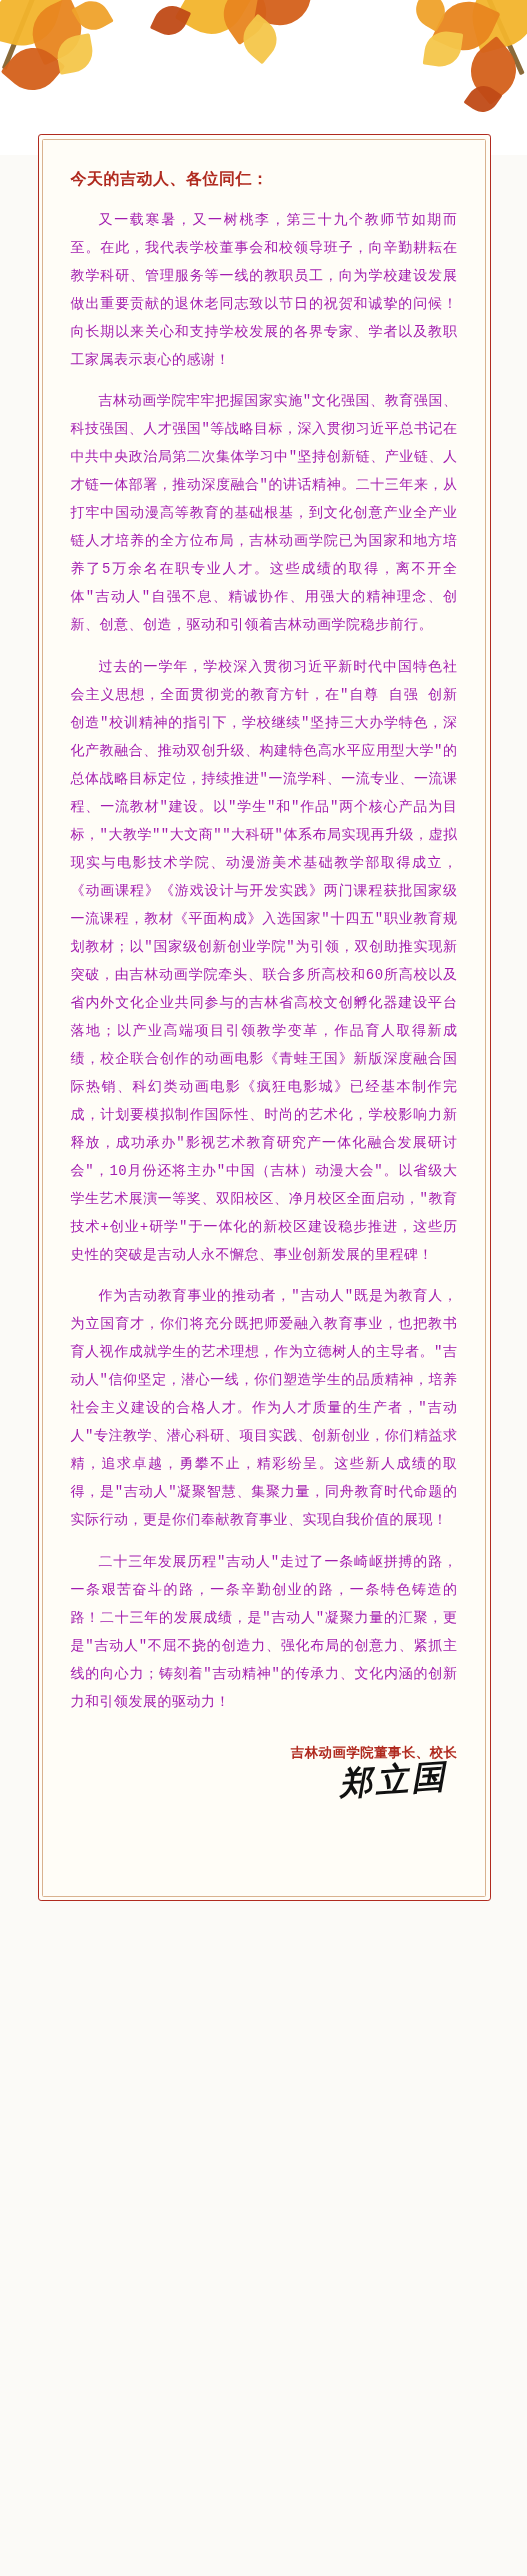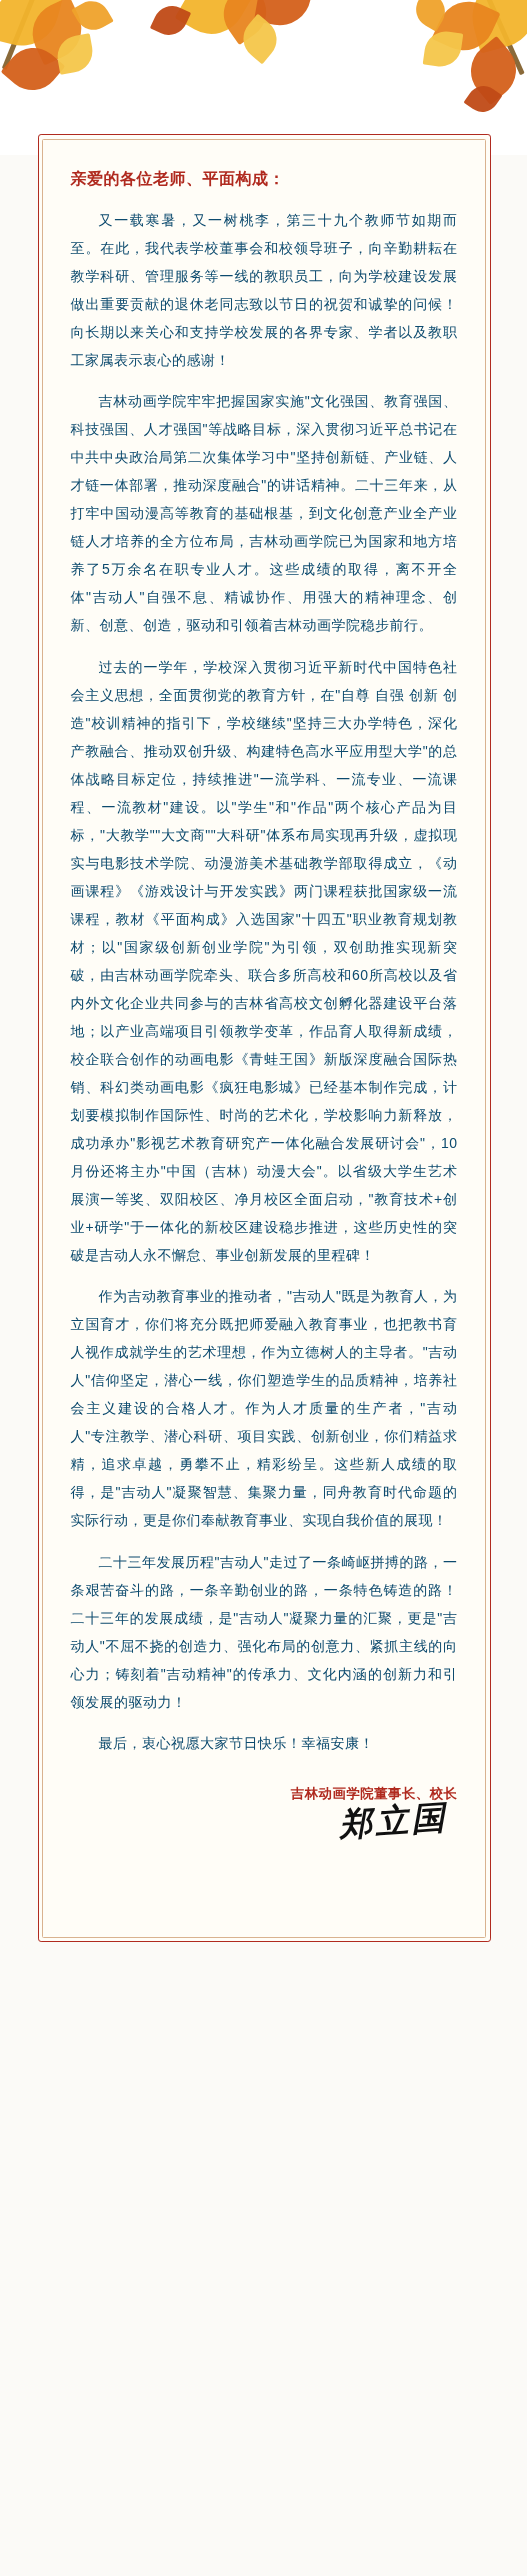--- a/index.html
+++ b/index.html
@@ -59,27 +59,28 @@
   }
   .salutation {
     color: #b02a1f;
     font-size: 16px;
     font-weight: bold;
     line-height: 1.7;
     letter-spacing: 0.5px;
     margin-bottom: 13.4px;
   }
   .para {
-    color: #0c4a6e;
+    color: #a21caf;
     font-size: 14px;
     line-height: 2.0;
     text-align: justify;
     text-indent: 2em;
     letter-spacing: 0.5px;
     margin: 0 0 13.4px 0;
+    font-family: Liberation Mono, monospace;
   }
   .signature-block {
     margin-top: 28px;
     text-align: right;
   }
   .sign-name {
     color: #b02a1f;
     font-size: 13.4px;
     font-weight: bold;
     letter-spacing: 0.5px;
@@ -131,28 +132,27 @@
     <div class="leaf" style="right:-10.3px; top:-20.6px; width:67px; height:67px; background:#f2b42c; transform:rotate(-15deg);"></div>
     <div class="leaf" style="right:36px; top:0px; width:52px; height:52px; background:#e8851f; transform:rotate(25deg);"></div>
     <div class="leaf" style="right:10.3px; top:46px; width:49px; height:49px; background:#d4601a; transform:rotate(-40deg);"></div>
     <div class="leaf" style="right:67px; top:31px; width:36px; height:36px; background:#f4c64a; transform:rotate(8deg);"></div>
     <div class="leaf" style="right:82px; top:-5.2px; width:31px; height:31px; background:#efa22b; transform:rotate(-60deg);"></div>
     <div class="leaf" style="right:31px; top:85px; width:28px; height:28px; background:#c04a16; transform:rotate(35deg);"></div>
   </div>
 
   <div class="card">
 
-    <div class="salutation">亲爱的各位老师、平面构成：</div>
+    <div class="salutation">今天的吉动人、各位同仁：</div>
 
     <p class="para">又一载寒暑，又一树桃李，第三十九个教师节如期而至。在此，我代表学校董事会和校领导班子，向辛勤耕耘在教学科研、管理服务等一线的教职员工，向为学校建设发展做出重要贡献的退休老同志致以节日的祝贺和诚挚的问候！向长期以来关心和支持学校发展的各界专家、学者以及教职工家属表示衷心的感谢！</p>
     <p class="para">吉林动画学院牢牢把握国家实施"文化强国、教育强国、科技强国、人才强国"等战略目标，深入贯彻习近平总书记在中共中央政治局第二次集体学习中"坚持创新链、产业链、人才链一体部署，推动深度融合"的讲话精神。二十三年来，从打牢中国动漫高等教育的基础根基，到文化创意产业全产业链人才培养的全方位布局，吉林动画学院已为国家和地方培养了5万余名在职专业人才。这些成绩的取得，离不开全体"吉动人"自强不息、精诚协作、用强大的精神理念、创新、创意、创造，驱动和引领着吉林动画学院稳步前行。</p>
     <p class="para">过去的一学年，学校深入贯彻习近平新时代中国特色社会主义思想，全面贯彻党的教育方针，在"自尊 自强 创新 创造"校训精神的指引下，学校继续"坚持三大办学特色，深化产教融合、推动双创升级、构建特色高水平应用型大学"的总体战略目标定位，持续推进"一流学科、一流专业、一流课程、一流教材"建设。以"学生"和"作品"两个核心产品为目标，"大教学""大文商""大科研"体系布局实现再升级，虚拟现实与电影技术学院、动漫游美术基础教学部取得成立，《动画课程》《游戏设计与开发实践》两门课程获批国家级一流课程，教材《平面构成》入选国家"十四五"职业教育规划教材；以"国家级创新创业学院"为引领，双创助推实现新突破，由吉林动画学院牵头、联合多所高校和60所高校以及省内外文化企业共同参与的吉林省高校文创孵化器建设平台落地；以产业高端项目引领教学变革，作品育人取得新成绩，校企联合创作的动画电影《青蛙王国》新版深度融合国际热销、科幻类动画电影《疯狂电影城》已经基本制作完成，计划要模拟制作国际性、时尚的艺术化，学校影响力新释放，成功承办"影视艺术教育研究产一体化融合发展研讨会"，10月份还将主办"中国（吉林）动漫大会"。以省级大学生艺术展演一等奖、双阳校区、净月校区全面启动，"教育技术+创业+研学"于一体化的新校区建设稳步推进，这些历史性的突破是吉动人永不懈怠、事业创新发展的里程碑！</p>
     <p class="para">作为吉动教育事业的推动者，"吉动人"既是为教育人，为立国育才，你们将充分既把师爱融入教育事业，也把教书育人视作成就学生的艺术理想，作为立德树人的主导者。"吉动人"信仰坚定，潜心一线，你们塑造学生的品质精神，培养社会主义建设的合格人才。作为人才质量的生产者，"吉动人"专注教学、潜心科研、项目实践、创新创业，你们精益求精，追求卓越，勇攀不止，精彩纷呈。这些新人成绩的取得，是"吉动人"凝聚智慧、集聚力量，同舟教育时代命题的实际行动，更是你们奉献教育事业、实现自我价值的展现！</p>
     <p class="para">二十三年发展历程"吉动人"走过了一条崎岖拼搏的路，一条艰苦奋斗的路，一条辛勤创业的路，一条特色铸造的路！二十三年的发展成绩，是"吉动人"凝聚力量的汇聚，更是"吉动人"不屈不挠的创造力、强化布局的创意力、紧抓主线的向心力；铸刻着"吉动精神"的传承力、文化内涵的创新力和引领发展的驱动力！</p>
-    <p class="para">最后，衷心祝愿大家节日快乐！幸福安康！</p>
 
     <div class="signature-block">
       <div class="sign-name">吉林动画学院董事长、校长</div>
       <div class="handwriting">郑立国</div>
     </div>
 
   </div>
 </div>
 
 

